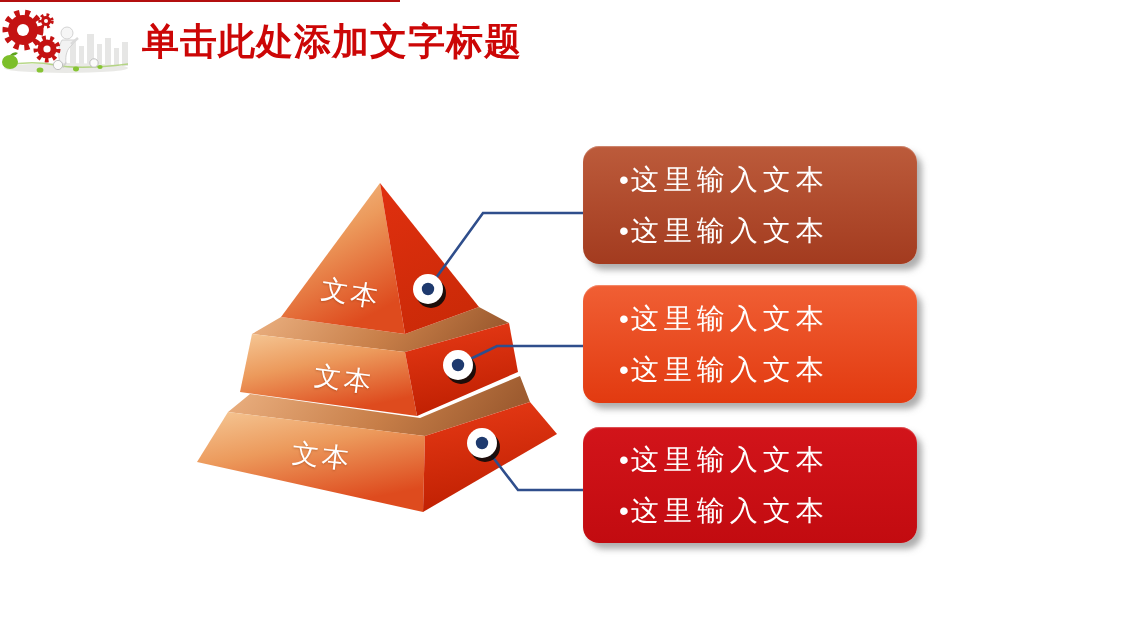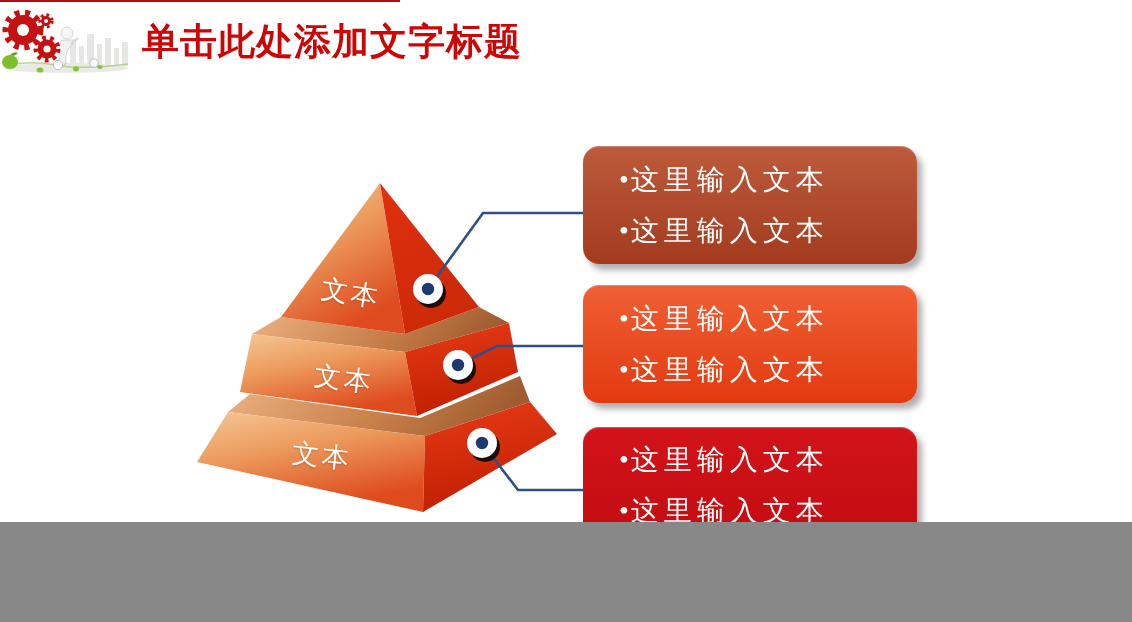--- a/index.html
+++ b/index.html
@@ -1,23 +1,23 @@
 <!DOCTYPE html>
 <html style="--title: #CC0606; --top_strip: #B30F0F; --connector: #2F4E8C; --node_dot: #1E3A6E; --gear_red: #C41212; --callout_1_top: #BC5B3B; --callout_1_bottom: #A33B1F; --callout_2_top: #F05F34; --callout_2_bottom: #E23A10; --callout_3_top: #D2141A; --callout_3_bottom: #C20B10; --pyramid_left_light: #F5C795; --pyramid_left_dark: #DE4B1E; --pyramid_right_light: #E73A16; --pyramid_right_dark: #C02002; --pyramid_top_light: #EDB384; --pyramid_top_dark: #9E5C30;"><head>
 <meta charset="utf-8">
 <style>
   * { margin: 0; padding: 0; box-sizing: border-box; }
   html, body { background: #888; }
   .slide {
     position: relative;
-    width: 1132px; height: 522px;
+    width: 1132px; height: 622px;
     margin: 0 auto;
     background: #ffffff;
     overflow: hidden;
-    font-family: Liberation Serif, serif;
+    font-family: Liberation Sans, sans-serif;
   }
   .top-strip {
     position: absolute; left: 0; top: 0;
     width: 400px; height: 2px;
     background: var(--top_strip, #B30F0F);
   }
   .header-art {
     position: absolute; left: 0; top: 4px;
     width: 132px; height: 72px;
   }

